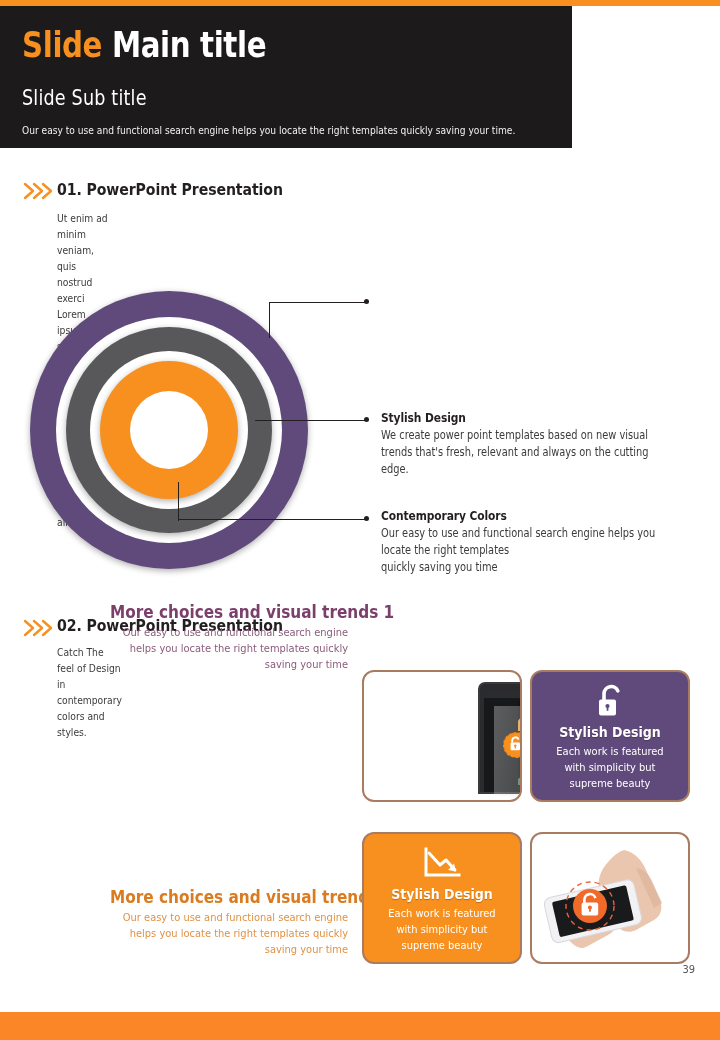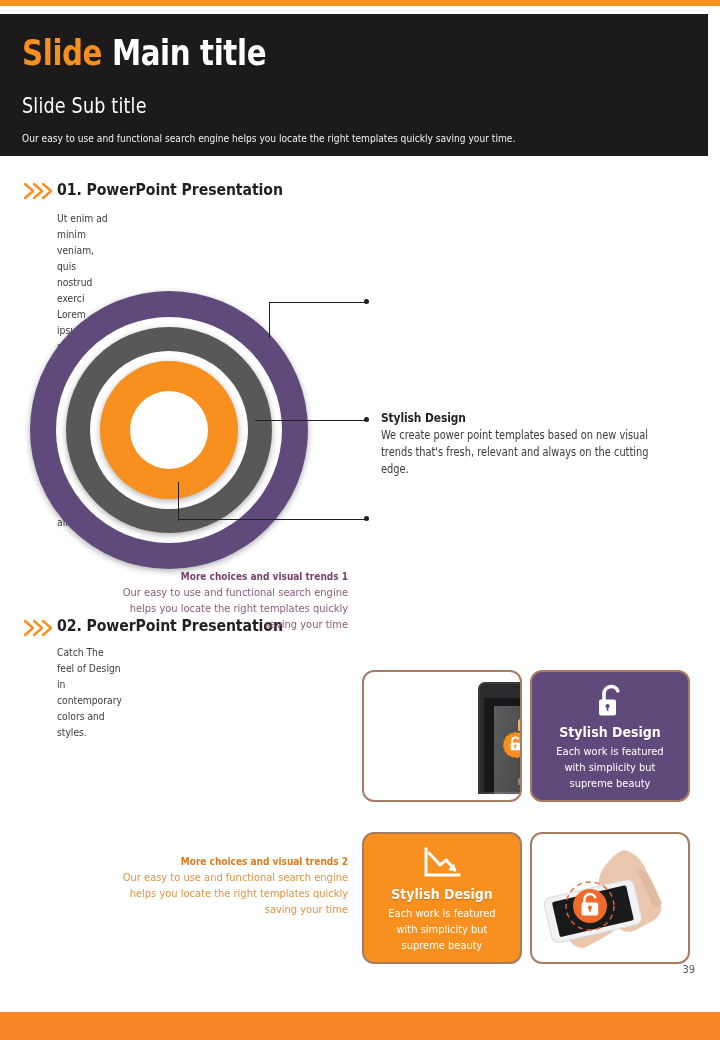--- a/index.html
+++ b/index.html
@@ -7,21 +7,21 @@
     width:720px;height:1040px;
     background:#ffffff;
     font-family:"Liberation Sans", sans-serif;
     position:relative;overflow:hidden;
     -webkit-font-smoothing:antialiased;
   }
   .slide{position:absolute;inset:0;}
 
   
   .top-accent{position:absolute;left:0;top:0;width:720px;height:6px;background:#F7901E;}
-  .header{position:absolute;left:0;top:6px;width:708px;height:142px;background:#1C1A1B;margin-top:8px;}
+  .header{position:absolute;left:0;top:6px;width:572px;height:142px;background:#1C1A1B;}
   .title{
     position:absolute;left:22px;top:19px;
     font-size:35px;font-weight:bold;color:#ffffff;
     letter-spacing:-0.4px;white-space:nowrap;
     font-family:"DejaVu Sans Condensed","Liberation Sans Narrow","Liberation Sans",sans-serif;
     transform:scaleX(.93);transform-origin:left top;
   }
   .title .accent{color:#F7901E;}
   .subtitle{
     position:absolute;left:22px;top:80px;
@@ -76,22 +76,23 @@
   }
   .co-body{
     font-size:11.5px;color:#3b3b3b;line-height:17px;margin-top:2px;
     font-family:"DejaVu Sans Condensed","Liberation Sans Narrow","Liberation Sans",sans-serif;
     transform:scaleX(.95);transform-origin:left top;white-space:pre-line;
   }
 
   
   .trend{position:absolute;text-align:right;width:238px;}
   .trend-title{
-    font-size:10px;font-weight:bold;white-space:nowrap;
-    font-family:"DejaVu Sans Condensed","Liberation Sans Narrow","Liberation Sans",sans-serif;
+    font-size:17px;font-weight:bold;white-space:nowrap;
+    font-family:"DejaVu Sans Condensed","Liberation Sans Narrow","Liberation Sans",sans-serif;
+    margin-top:31px;
   }
   .trend-body{
     font-size:11px;line-height:16px;margin-top:3px;
     font-family:"DejaVu Sans Condensed","Liberation Sans Narrow","Liberation Sans",sans-serif;
     white-space:pre-line;
   }
   .t-purple .trend-title{color:#7B3F6B;}
   .t-purple .trend-body{color:#8B5A7C;}
   .t-orange .trend-title{color:#D97B1E;}
   .t-orange .trend-body{color:#E09245;}
@@ -179,20 +180,26 @@
   <div class="dot" style="left:364px;top:516px;"></div>
 
 
   <div class="callout" style="left:381px;top:410px;width:330px;">
     <div class="co-title">Stylish Design</div>
     <div class="co-body">We create power point templates based on new visual
 trends that's fresh, relevant and always on the cutting
 edge.</div>
   </div>
 
+  <div class="callout" style="left:381px;top:508px;width:330px;">
+    <div class="co-title">Contemporary Colors</div>
+    <div class="co-body">Our easy to use and functional search engine helps you
+locate the right templates
+quickly saving you time</div>
+  </div>
 
   <div class="sec" style="left:0;top:0;">
     <span class="sec-chev" style="left:22px;top:617px;">
       <svg width="34" height="22" viewBox="0 0 34 22">
         <g fill="none" stroke="#F7901E" stroke-width="2.4" stroke-linejoin="round" stroke-linecap="round">
           <path d="M3 4 L11 11 L3 18"></path>
           <path d="M12 4 L20 11 L12 18"></path>
           <path d="M21 4 L29 11 L21 18"></path>
         </g>
       </svg>

